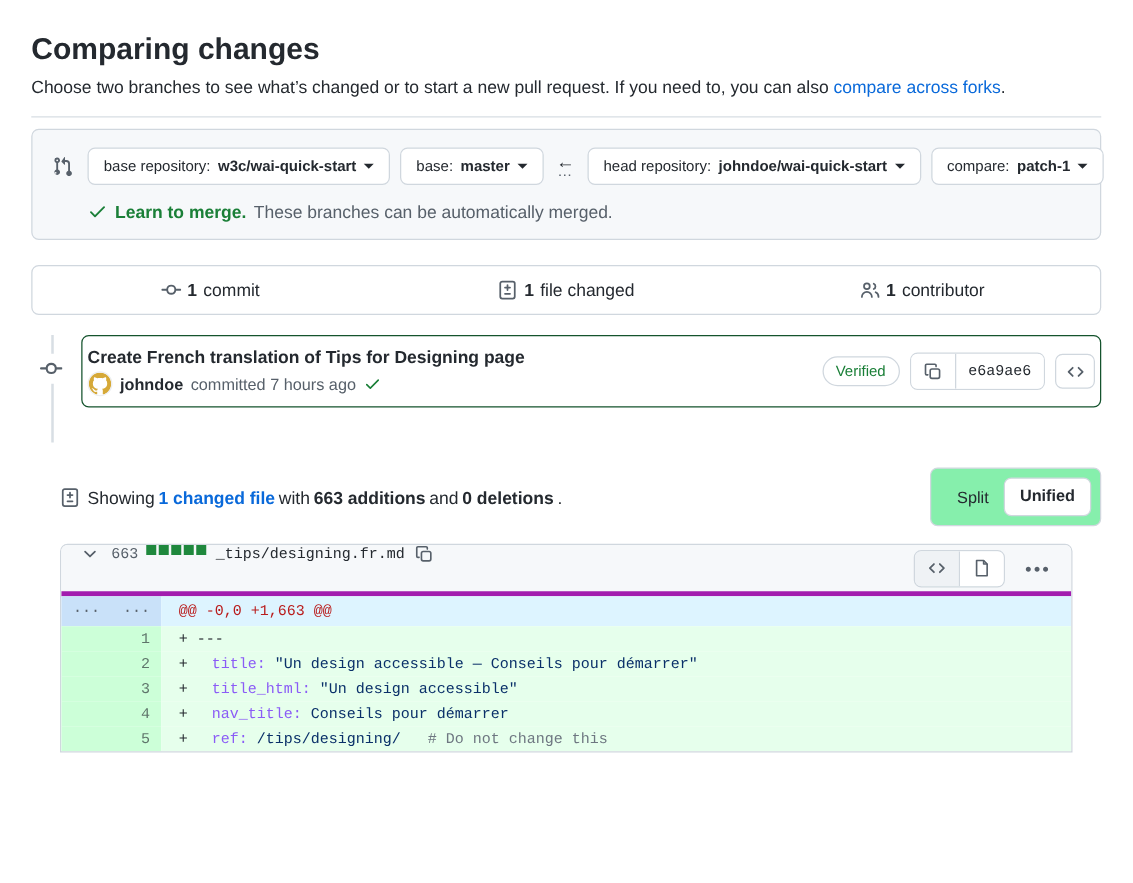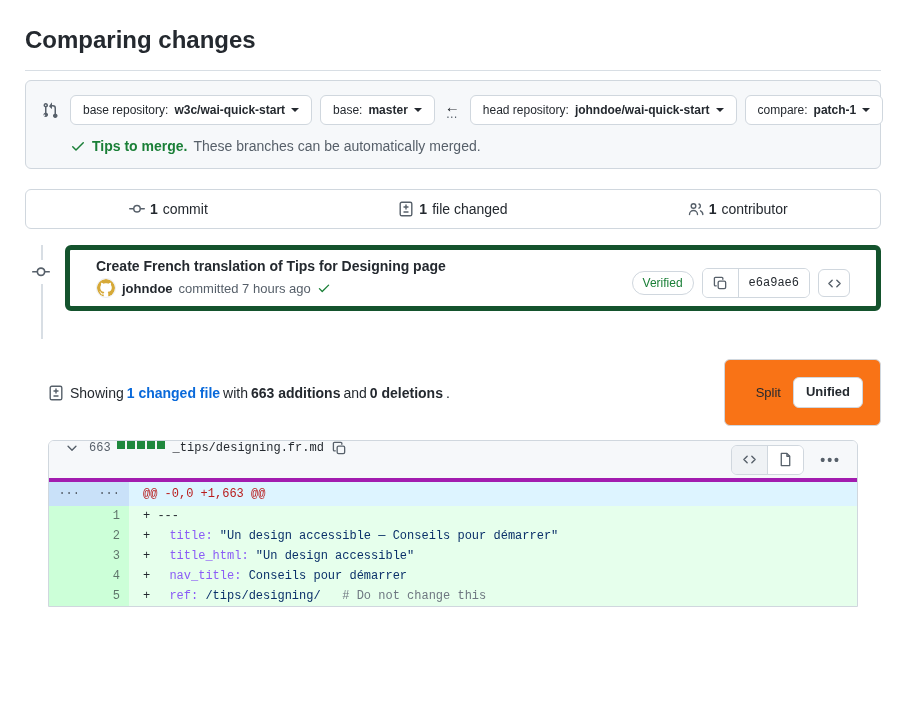--- a/index.html
+++ b/index.html
@@ -38,43 +38,43 @@
   .stats-bar { margin-top: 20px; border: 1px solid #d0d7de; border-radius: 6px; height: 40px; display: flex; align-items: center; }
   .stat { flex: 1; display: flex; justify-content: center; align-items: center; gap: 5px; font-size: 14px; cursor: pointer; color: #24292f; }
   .stat .icon { color: #57606a; display: inline-flex; }
   .stat b { font-weight: 600; }
 
   
   .commits-section { position: relative; padding-bottom: 28px; }
   .timeline-line { position: absolute; left: 16px; top: 0; bottom: 0; width: 2px; background: #d8dee4; }
   .commit-node { position: absolute; left: 7px; top: 15px; background: #ffffff; padding: 3px 0; color: #57606a; display: flex; }
   .commits-heading { padding-top: 20px; margin-left: 37px; font-size: 15px; color: #57606a; }
-  .commit-card { margin-top: 16px; margin-left: 40px; border: 5px solid #14532d; border-radius: 6px;
-    padding: 8px 26px; display: flex; align-items: flex-end; background: #ffffff; }
+  .commit-card { margin-top: 16px; margin-left: 40px; border: 1px solid #14532d; border-radius: 6px;
+    padding: 8px 4px; display: flex; align-items: center; background: #ffffff; }
   .commit-left { flex: 1; min-width: 0; }
   .commit-title { font-size: 14px; font-weight: 600; }
   .commit-meta { margin-top: 4px; display: flex; align-items: center; gap: 6px; font-size: 13px; color: #57606a; }
   .avatar { width: 20px; height: 20px; border-radius: 50%; background: #ffffff; border: 1px solid #eceef0; display: inline-flex; align-items: center; justify-content: center; overflow: hidden; }
   .commit-author { color: #24292f; font-weight: 600; }
   .commit-right { display: flex; align-items: center; gap: 8px; }
   .verified-badge { border: 1px solid #d0d7de; color: #1a7f37; border-radius: 999px; font-size: 12px; height: 24px;
     display: inline-flex; align-items: center; padding: 0 10px; cursor: pointer; background: #ffffff; }
   .btn-group { display: inline-flex; border: 1px solid #d0d7de; border-radius: 6px; overflow: hidden; }
   .btn-group .grp-btn { background: #ffffff; border: none; height: 28px; display: inline-flex; align-items: center;
     padding: 0 10px; cursor: pointer; color: #57606a; font-size: 12px; }
   .btn-group .grp-btn + .grp-btn { border-left: 1px solid #d0d7de; }
   .sha { font-family: "Liberation Mono", monospace; font-size: 12px; color: #24292f; }
   .icon-btn { background: #ffffff; border: 1px solid #d0d7de; border-radius: 6px; height: 28px; width: 32px;
     display: inline-flex; align-items: center; justify-content: center; cursor: pointer; color: #57606a; }
 
   
   .showing-row { margin-top: 20px; margin-left: 23px; margin-right: 0; display: flex; align-items: center; }
   .showing-text { flex: 1; display: flex; align-items: flex-end; gap: 3px; }
   .showing-icon { color: #57606a; display: inline-flex; margin-right: 3px; }
-  .seg-control { display: inline-flex; background: #f97316; border: 1px solid #d0d7de; border-radius: 6px; padding: 18px; }
+  .seg-control { display: inline-flex; background: #86efac; border: 1px solid #d0d7de; border-radius: 6px; padding: 8px; }
   .seg-item { font-size: 13px; padding: 6px 12px; color: #24292f; cursor: pointer; border-radius: 6px; border: 1px solid transparent; }
   .seg-item.selected { background: #ffffff; border: 1px solid #d0d7de; font-weight: 600; margin: -1px; }
 
   
   .diff-card { margin-top: 14px; margin-left: 23px; margin-right: 23px; border: 1px solid #d0d7de;
     border-radius: 6px 6px 0 0; overflow: hidden; }
   .diff-header { background: #f6f8fa; height: 41px; display: flex; padding: 0 10px; border-bottom: 4px solid #a21caf; }
   .diff-header .chev { color: #57606a; display: inline-flex; padding: 0 6px; cursor: pointer; }
   .diff-changes { font-family: "Liberation Mono", monospace; font-size: 12px; color: #57606a; margin: 0 6px 0 4px; }
   .diffstat { display: inline-flex; gap: 2px; margin-right: 8px; }
@@ -103,20 +103,21 @@
   .seg-comment { color: #6e7781; }
 
   svg { display: block; }
 </style>
 </head>
 <body>
 
 <div class="container">
 
   <h1 class="page-title">Comparing changes</h1>
+  <p class="subtitle"><span>Choose two branches to see what’s changed or to start a new pull request. If you need to, you can also </span><a class="link">compare across forks</a><span>.</span></p>
   <div class="divider"></div>
 
   <div class="branch-box">
     <div class="branch-row">
       <span class="compare-icon">
         <svg width="16" height="16" viewBox="0 0 16 16" fill="currentColor">
             <path d="M9.573.677A.25.25 0 0 1 10 .854V3h1a3 3 0 0 1 3 3v5.628a2.251 2.251 0 1 1-1.5 0V6a1.5 1.5 0 0 0-1.5-1.5h-1v2.146a.25.25 0 0 1-.427.177L7.177 4.427a.25.25 0 0 1 0-.354ZM3.75 2.5a.75.75 0 1 0 0 1.5.75.75 0 0 0 0-1.5Zm-2.25.75a2.25 2.25 0 1 1 3 2.122v5.256a2.251 2.251 0 1 1-1.5 0V5.372A2.251 2.251 0 0 1 1.5 3.25ZM11 13.25a.75.75 0 1 1 1.5 0 .75.75 0 0 1-1.5 0Zm-8.5.75a.75.75 0 1 0 0-1.5.75.75 0 0 0 0 1.5Z"></path>
           </svg>
       </span>
       <button class="gh-btn">
@@ -143,21 +144,21 @@
           <b>patch-1</b>
           <span class="caret"></span>
       </button>
     </div>
     <div class="merge-row">
       <span style="color:#1a7f37;display:inline-flex;">
         <svg width="16" height="16" viewBox="0 0 16 16" fill="currentColor">
             <path d="M13.78 4.22a.75.75 0 0 1 0 1.06l-7.25 7.25a.75.75 0 0 1-1.06 0L2.22 9.28a.75.75 0 0 1 1.06-1.06L6 10.94l6.72-6.72a.75.75 0 0 1 1.06 0Z"></path>
           </svg>
       </span>
-      <span class="merge-ok">Tips to merge.</span>
+      <span class="merge-ok">Learn to merge.</span>
       <span class="merge-rest">These branches can be automatically merged.</span>
     </div>
   </div>
 
 
   <div class="stats-bar">
     <div class="stat">
       <span class="icon">
         <svg width="16" height="16" viewBox="0 0 16 16" fill="currentColor">
             <path d="M11.93 8.5a4.002 4.002 0 0 1-7.86 0H.75a.75.75 0 0 1 0-1.5h3.32a4.002 4.002 0 0 1 7.86 0h3.32a.75.75 0 0 1 0 1.5Zm-1.43-.75a2.5 2.5 0 1 0-5 0 2.5 2.5 0 0 0 5 0Z"></path>

